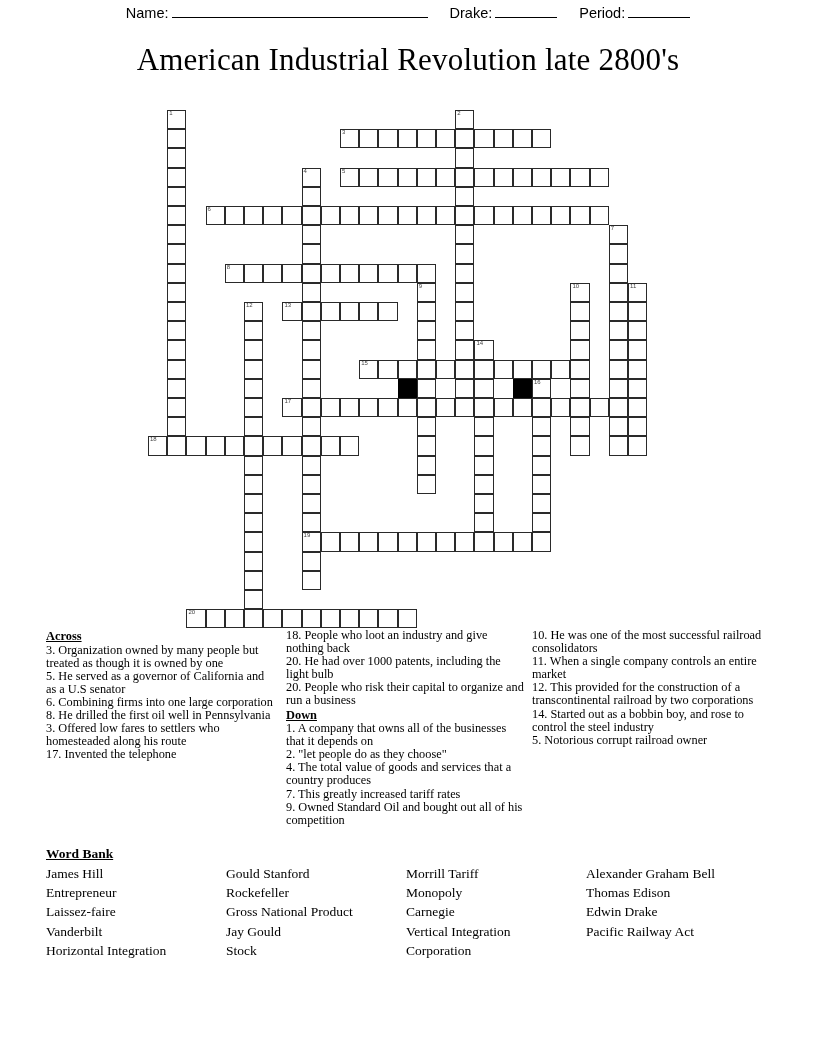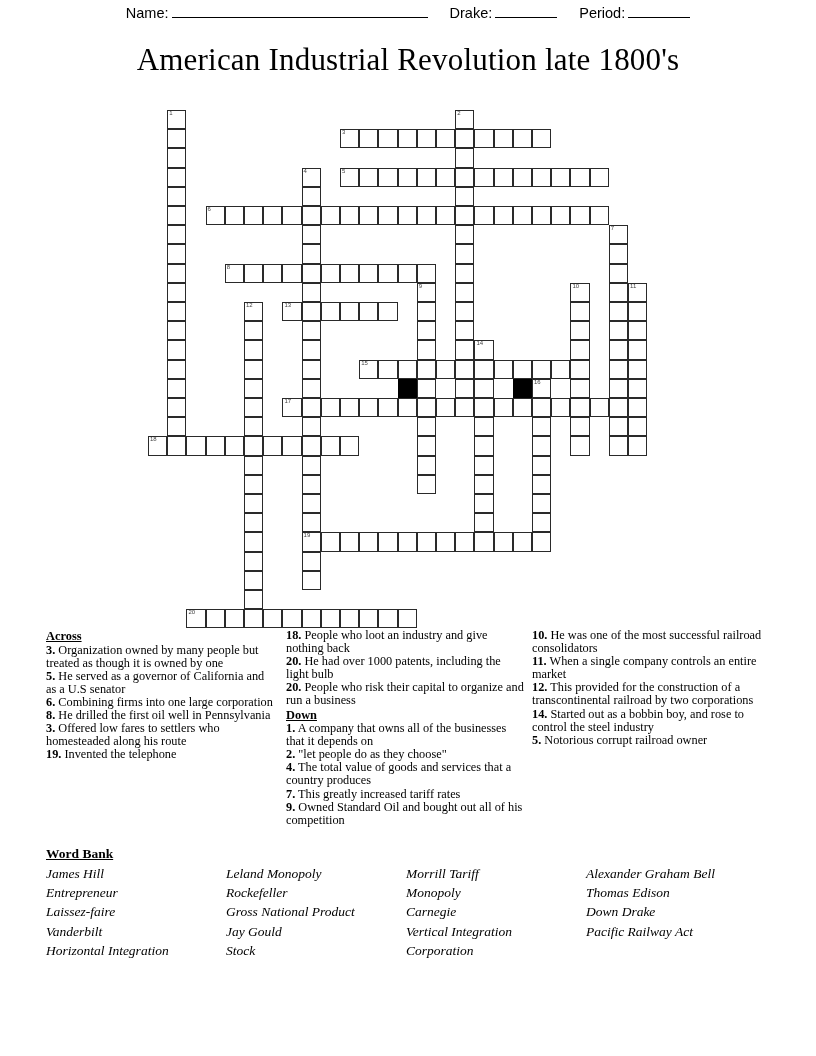--- a/index.html
+++ b/index.html
@@ -105,21 +105,21 @@
     text-decoration: underline;
     font-size: 12.4px;
     line-height: 14px;
     margin: 0 0 0.5px 0;
   }
   .clue {
     margin: 0;
     padding: 0;
     text-indent: 0;
   }
-  .clue b { font-weight: bold; }
+  .clue b { font-weight: normal; }
 
   
   #wordbank {
     position: absolute;
     left: 46px;
     top: 845px;
     width: 730px;
   }
   .wb-head {
     font-weight: bold;
@@ -128,21 +128,21 @@
     line-height: 17px;
     margin-bottom: 2px;
   }
   .wb-grid {
     display: grid;
     grid-template-columns: 180px 180px 180px 190px;
     row-gap: 0px;
     font-size: 13.5px;
     line-height: 19.2px;
   }
-  .wb-item { white-space: nowrap; font-style: italic; }
+  .wb-item { white-space: nowrap; }
 </style>
 </head>
 <body>
 
 <div class="namebar">
   <span class="fld">
     <span class="lbl">Name:</span>
     <span class="rule r-name"></span>
   </span>
   <span class="gap-a"></span>
@@ -150,21 +150,21 @@
     <span class="lbl">Drake:</span>
     <span class="rule r-date"></span>
   </span>
   <span class="gap-b"></span>
   <span class="fld">
     <span class="lbl">Period:</span>
     <span class="rule r-period"></span>
   </span>
 </div>
 
-<div class="puz-title">American Industrial Revolution late 1800's</div>
+<div class="puz-title">American Industrial Revolution late 2800's</div>
 
 <div id="grid">
     <div class="cell" style="left: 167.2px; top: 110px; width: 19.2px; height: 19.2px;">
       <span class="cnum">1</span>
     </div>
     <div class="cell" style="left: 167.2px; top: 129.2px; width: 19.2px; height: 19.2px;"></div>
     <div class="cell" style="left: 167.2px; top: 148.4px; width: 19.2px; height: 19.2px;"></div>
     <div class="cell" style="left: 167.2px; top: 167.6px; width: 19.2px; height: 19.2px;"></div>
     <div class="cell" style="left: 167.2px; top: 186.8px; width: 19.2px; height: 19.2px;"></div>
     <div class="cell" style="left: 167.2px; top: 206px; width: 19.2px; height: 19.2px;"></div>
@@ -444,21 +444,21 @@
   </div>
 
 <div id="clues">
   <div class="clue-col c1">
       <div class="clue-head">Across</div>
       <p class="clue"><b>3.</b> Organization owned by many people but treated as though it is owned by one</p>
       <p class="clue"><b>5.</b> He served as a governor of California and as a U.S senator</p>
       <p class="clue"><b>6.</b> Combining firms into one large corporation</p>
       <p class="clue"><b>8.</b> He drilled the first oil well in Pennsylvania</p>
       <p class="clue"><b>3.</b> Offered low fares to settlers who homesteaded along his route</p>
-      <p class="clue"><b>19.</b> Invented the telephone</p>
+      <p class="clue"><b>17.</b> Invented the telephone</p>
     </div>
   <div class="clue-col c2">
       <p class="clue"><b>18.</b> People who loot an industry and give nothing back</p>
       <p class="clue"><b>20.</b> He had over 1000 patents, including the light bulb</p>
       <p class="clue"><b>20.</b> People who risk their capital to organize and run a business</p>
       <div class="clue-head">Down</div>
       <p class="clue"><b>1.</b> A company that owns all of the businesses that it depends on</p>
       <p class="clue"><b>2.</b> "let people do as they choose"</p>
       <p class="clue"><b>4.</b> The total value of goods and services that a country produces</p>
       <p class="clue"><b>7.</b> This greatly increased tariff rates</p>
@@ -470,31 +470,31 @@
       <p class="clue"><b>12.</b> This provided for the construction of a transcontinental railroad by two corporations</p>
       <p class="clue"><b>14.</b> Started out as a bobbin boy, and rose to control the steel industry</p>
       <p class="clue"><b>5.</b> Notorious corrupt railroad owner</p>
     </div>
 </div>
 
 <div id="wordbank">
   <div class="wb-head">Word Bank</div>
   <div class="wb-grid">
       <div class="wb-item">James Hill</div>
-      <div class="wb-item">Leland Monopoly</div>
+      <div class="wb-item">Gould Stanford</div>
       <div class="wb-item">Morrill Tariff</div>
       <div class="wb-item">Alexander Graham Bell</div>
       <div class="wb-item">Entrepreneur</div>
       <div class="wb-item">Rockefeller</div>
       <div class="wb-item">Monopoly</div>
       <div class="wb-item">Thomas Edison</div>
       <div class="wb-item">Laissez-faire</div>
       <div class="wb-item">Gross National Product</div>
       <div class="wb-item">Carnegie</div>
-      <div class="wb-item">Down Drake</div>
+      <div class="wb-item">Edwin Drake</div>
       <div class="wb-item">Vanderbilt</div>
       <div class="wb-item">Jay Gould</div>
       <div class="wb-item">Vertical Integration</div>
       <div class="wb-item">Pacific Railway Act</div>
       <div class="wb-item">Horizontal Integration</div>
       <div class="wb-item">Stock</div>
       <div class="wb-item">Corporation</div>
     </div>
 </div>
 

